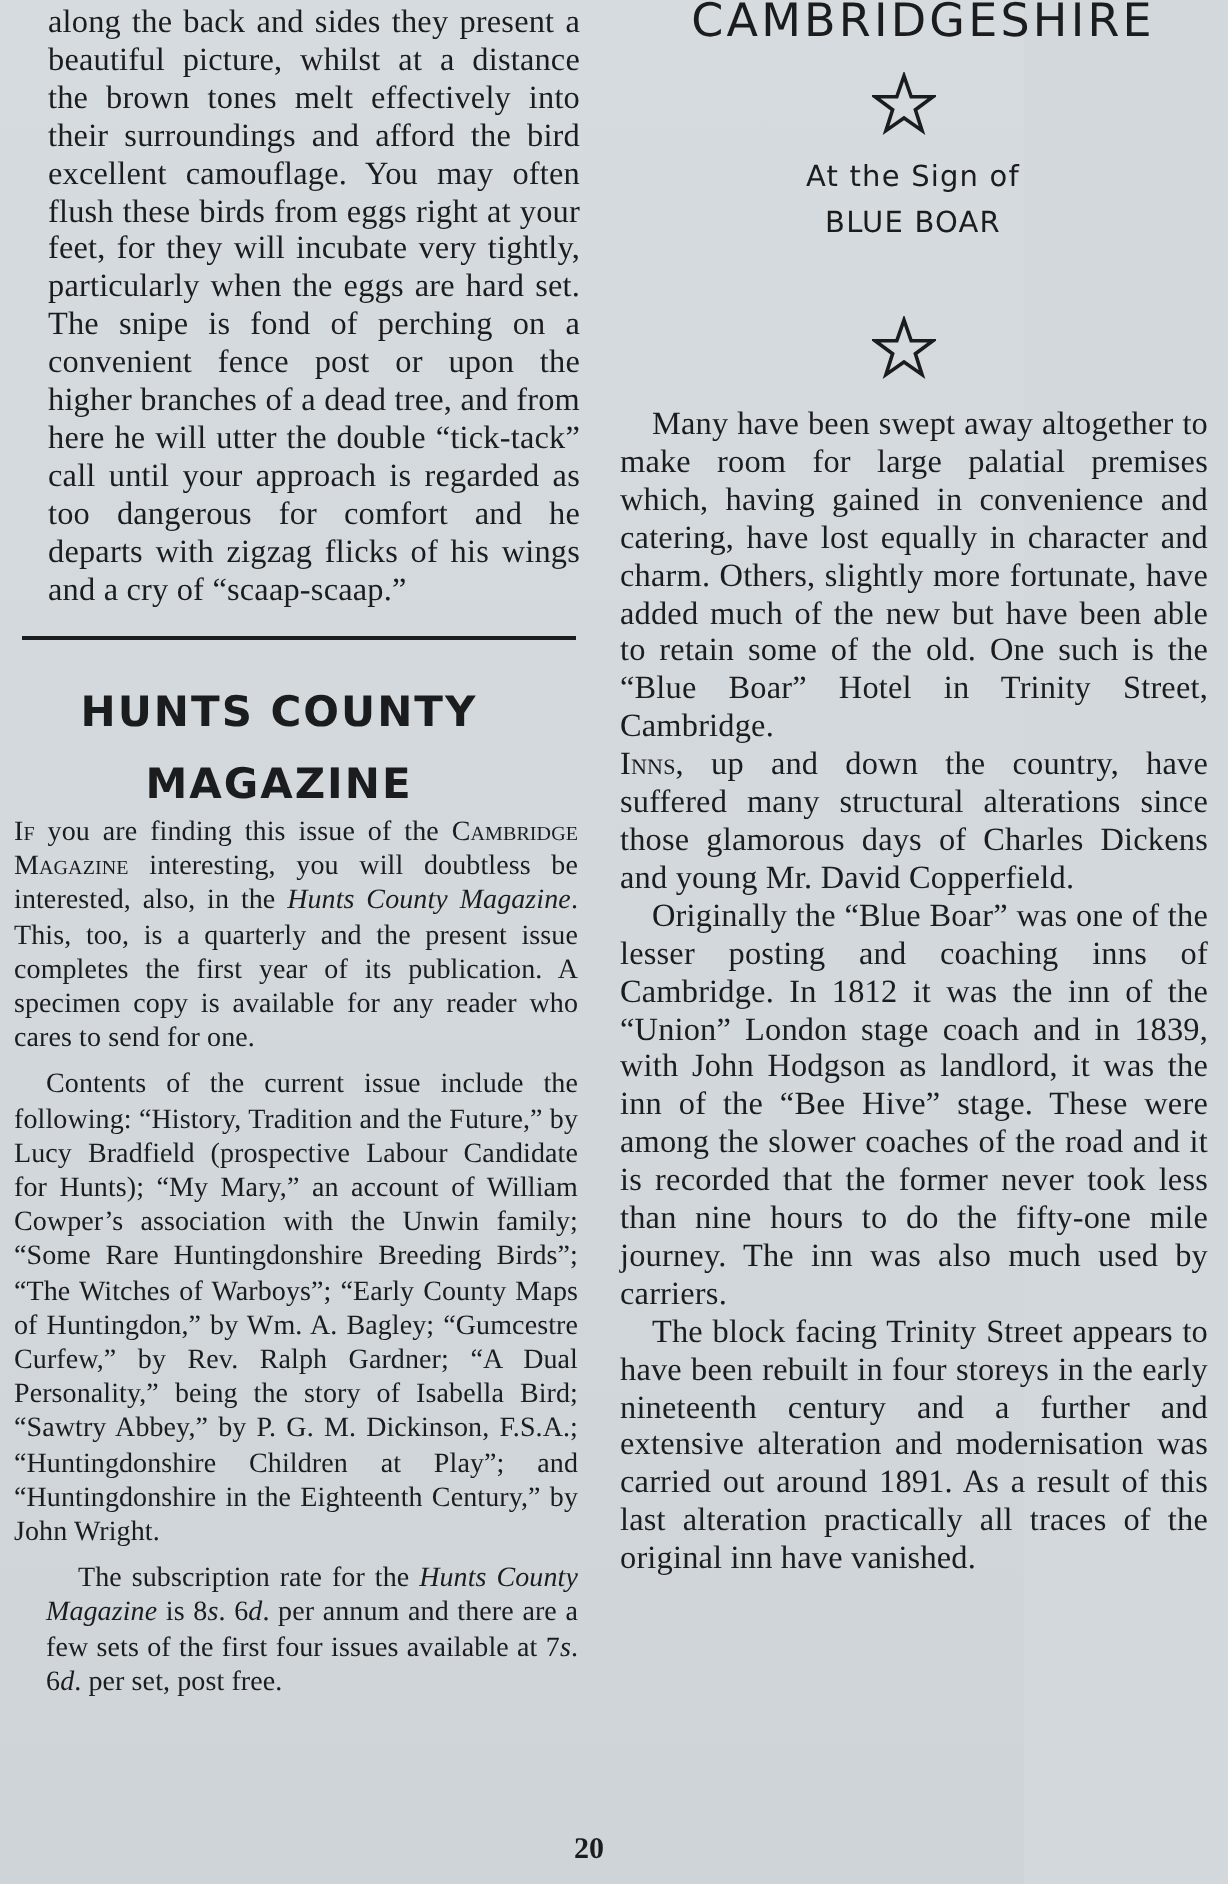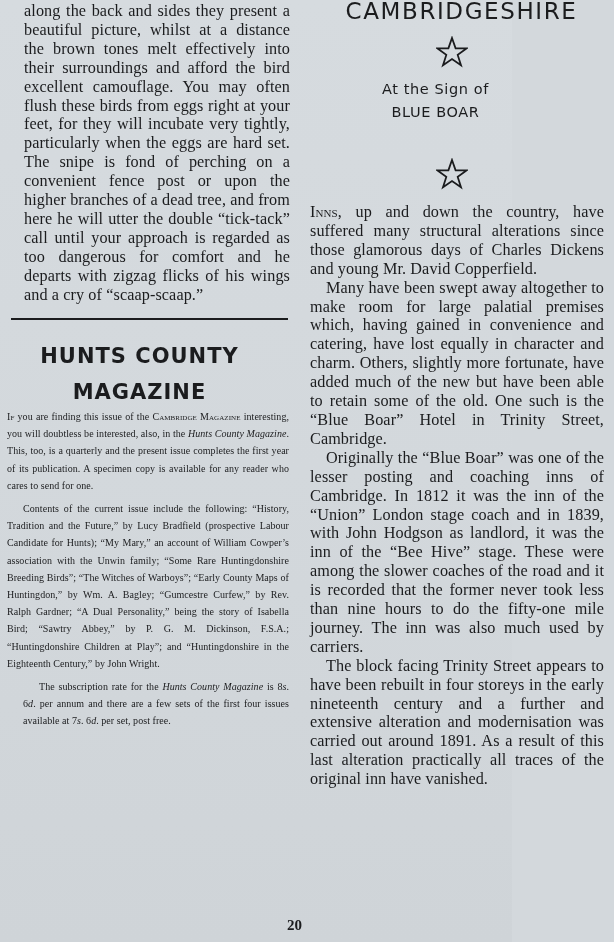--- a/index.html
+++ b/index.html
@@ -13,21 +13,21 @@
   .page {
     position: absolute; left: 0; top: 0; width: 512px; height: 942px;
     background: linear-gradient(180deg, #d6dbdf 0%, #d3d8dc 50%, #cfd4d8 100%);
   }
   .col-left { position: absolute; left: 11px; top: 0; width: 279px; }
   .body-text {
     font-size: 16.2px; line-height: 18.9px; text-align: justify;
     margin: 0; letter-spacing: 0.1px;
   }
   .indent { text-indent: 16px; }
-  .small-text { font-size: 10px; line-height: 17.2px; text-align: justify; letter-spacing: 0.05px; }
+  .small-text { font-size: 14px; line-height: 17.2px; text-align: justify; letter-spacing: 0.05px; }
   .sc { font-variant: small-caps; }
   .it { font-style: italic; }
   .rule {
     position: absolute; left: 11px; top: 318px; width: 277px; height: 2px;
     background: #1b1c1e;
   }
   .heading-hunts {
     position: absolute; left: 0; top: 338px; width: 279px; text-align: center;
     font-family: "DejaVu Sans", "Liberation Sans", sans-serif; font-weight: bold;
     font-size: 21px; line-height: 36px; letter-spacing: 1px;
@@ -36,21 +36,21 @@
   .heading-cambs {
     position: absolute; left: 309px; top: -6px; width: 305px; text-align: center;
     font-family: "DejaVu Sans", "Liberation Sans", sans-serif;
     font-size: 23px; letter-spacing: 1.6px; line-height: 34px;
   }
   .star {
     position: absolute; width: 32px; height: 32px;
   }
   .star svg { width: 32px; height: 32px; display: block; }
   .sign-block {
-    position: absolute; left: 292px; top: 78px; width: 287px; text-align: center;
+    position: absolute; left: 313px; top: 78px; width: 287px; text-align: center;
     font-family: "DejaVu Sans", "Liberation Sans", sans-serif; font-size: 14.5px;
     line-height: 23px; letter-spacing: 0.6px;
   }
   .cambs-body { position: absolute; left: 310px; top: 203px; width: 294px; }
   .page-number {
     position: absolute; left: 287px; top: 917px;
     font-weight: bold; font-size: 15px;
   }
 </style>
 </head>
@@ -96,22 +96,22 @@
     <div>BLUE BOAR</div>
   </div>
 
   <div class="star" style="left:436px; top:158px;">
     <svg viewBox="0 0 32 32">
         <polygon points="16,2 19.6,12.4 30.5,12.4 21.7,18.9 25,29.3 16,23 7,29.3 10.3,18.9 1.5,12.4 12.4,12.4" fill="none" stroke="#1b1c1e" stroke-width="1.8" stroke-linejoin="miter"></polygon>
       </svg>
   </div>
 
   <div class="cambs-body">
+    <p class="body-text indent">Many have been swept away altogether to make room for large palatial premises which, having gained in convenience and catering, have lost equally in character and charm. Others, slightly more fortunate, have added much of the new but have been able to retain some of the old. One such is the “Blue Boar” Hotel in Trinity Street, Cambridge.</p>
     <p class="body-text" style="margin:0;">
       <span class="sc">Inns</span><span>, up and down the country, have suffered many structural alterations since those glamorous days of Charles Dickens and young Mr. David Copperfield.</span>
     </p>
-    <p class="body-text indent">Many have been swept away altogether to make room for large palatial premises which, having gained in convenience and catering, have lost equally in character and charm. Others, slightly more fortunate, have added much of the new but have been able to retain some of the old. One such is the “Blue Boar” Hotel in Trinity Street, Cambridge.</p>
     <p class="body-text indent">Originally the “Blue Boar” was one of the lesser posting and coaching inns of Cambridge. In 1812 it was the inn of the “Union” London stage coach and in 1839, with John Hodgson as landlord, it was the inn of the “Bee Hive” stage. These were among the slower coaches of the road and it is recorded that the former never took less than nine hours to do the fifty-one mile journey. The inn was also much used by carriers.</p>
     <p class="body-text indent">The block facing Trinity Street appears to have been rebuilt in four storeys in the early nineteenth century and a further and extensive alteration and modernisation was carried out around 1891. As a result of this last alteration practically all traces of the original inn have vanished.</p>
   </div>
 
   <div class="page-number">20</div>
 </div>
 
 </body></html>

